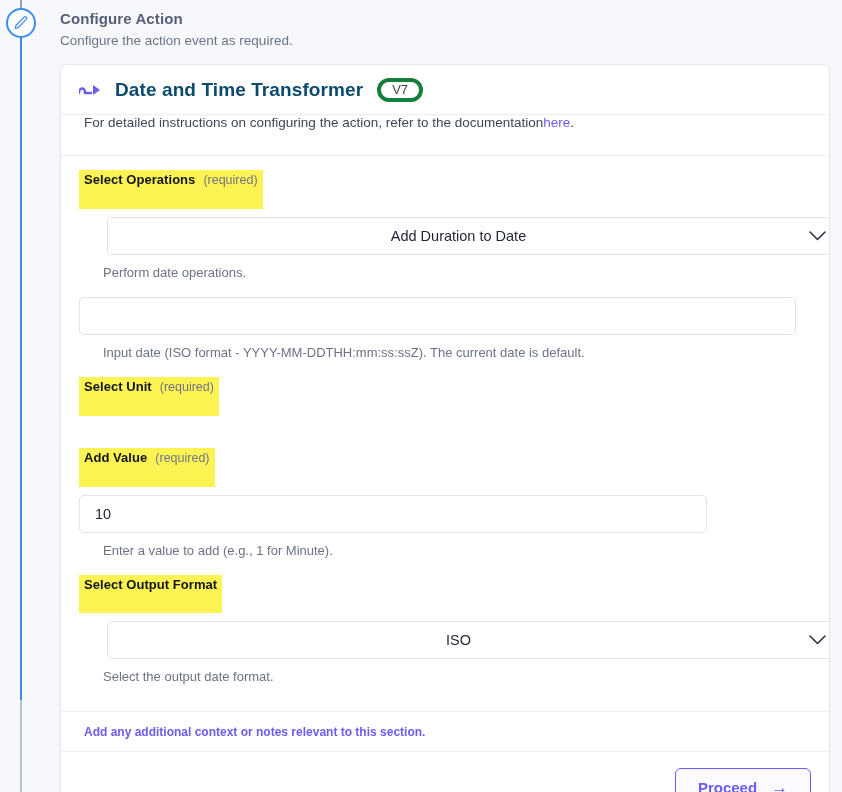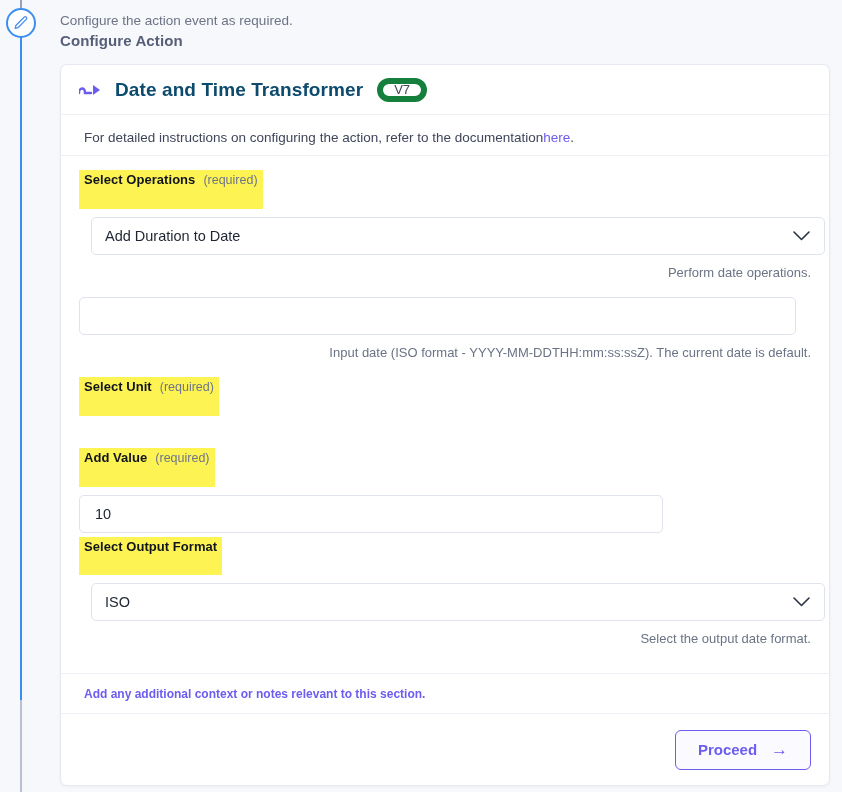--- a/index.html
+++ b/index.html
@@ -118,34 +118,34 @@
     font-size: 19px;
     font-weight: bold;
     color: #0c4a6e;
     letter-spacing: 0.1px;
   }
   .version-badge {
     margin-left: 14px;
     min-width: 42px;
     height: 24px;
     padding: 0 11px;
-    border: 6px solid #15803d;
+    border: 4px solid #15803d;
     border-radius: 12px;
     display: flex;
     align-items: center;
     justify-content: center;
     font-size: 13px;
     color: #3f4659;
   }
 
   .card-note {
     height: 41px;
     display: flex;
-    align-items: flex-end;
-    padding: 0 18px 10px 23px;
+    align-items: flex-start;
+    padding: 0 18px 1px 23px;
     border-bottom: 1px solid #eceff4;
     font-size: 13.5px;
     color: #3f4659;
   }
   .card-note a {
     color: #6c5cf0;
     text-decoration: none;
   }
 
   .card-body {
@@ -196,28 +196,27 @@
     position: absolute;
     right: 14px;
     top: 50%;
     transform: translateY(-50%);
     display: flex;
   }
   .control.narrow { width: 717px; }
   .control.wide   { width: 734px; }
 
   .indent-8  { margin-left: 0px; }
-  .indent-12 { margin-left: 12px; }
+  .indent-12 { margin-left: 28px; justify-content: center; }
 
   .help-text {
     font-size: 13px;
     color: #6b7385;
-    margin: 9px 0 16px 0;
+    margin: 9px 0 16px 24px;
     line-height: 17px;
-    text-align: right;
   }
   .help-text.tight { margin-bottom: 14px; }
 
   .card-notes-row {
     height: 40px;
     display: flex;
     align-items: center;
     padding: 0 18px 0 23px;
     border-bottom: 1px solid #eceff4;
   }
@@ -269,22 +268,22 @@
   <div id="timeline-node">
     <span>
       <svg width="16" height="16" viewBox="0 0 24 24" fill="none" stroke="#4a8ff0" stroke-width="2" stroke-linecap="round" stroke-linejoin="round">
         <path d="M17 3a2.3 2.3 0 0 1 3.2 3.2L7.5 19l-4.2 1 1-4.2L17 3z"></path>
       </svg>
     </span>
   </div>
 </div>
 
 <div id="page-header">
+  <div id="page-title">Configure Action</div>
   <div id="page-subtitle">Configure the action event as required.</div>
-  <div id="page-title">Configure Action</div>
 </div>
 
 <div id="action-card">
 
   <div class="card-head">
     <span class="transformer-icon">
       <svg width="22" height="16" viewBox="0 0 22 16" fill="none">
         <path d="M3 2 C9 2, 9 8, 3 8 L3 14" stroke="#6c5cf0" stroke-width="2.4" stroke-linecap="round" fill="none" transform="rotate(-90 6 8)"></path>
         <polygon points="14,3 21,8 14,13" fill="#6c5cf0"></polygon>
       </svg>
@@ -336,23 +335,24 @@
       <div style="height:20px;"></div>
     </div>
 
     <div class="field-group">
       <div class="field-label-wrap">
         <span class="field-label">
           <span class="lbl">Add Value</span>
           <span class="req">(required)</span>
         </span>
       </div>
-      <div class="control" style="width:584px;">
+      <div class="control" style="width:628px;">
         <input type="text" style="border: none; outline: none; width: 100%; font-size: 14.5px; color: rgb(30, 36, 50); font-family: &quot;Liberation Sans&quot;, sans-serif; background: transparent;" value="10">
       </div>
+      <div class="help-text">Enter a value to add (e.g., 1 for Minute).</div>
     </div>
 
     <div class="field-group">
       <div class="field-label-wrap">
         <span class="field-label">
           <span class="lbl">Select Output Format</span>
         </span>
       </div>
       <div class="control select wide indent-12">
         <span>ISO</span>

